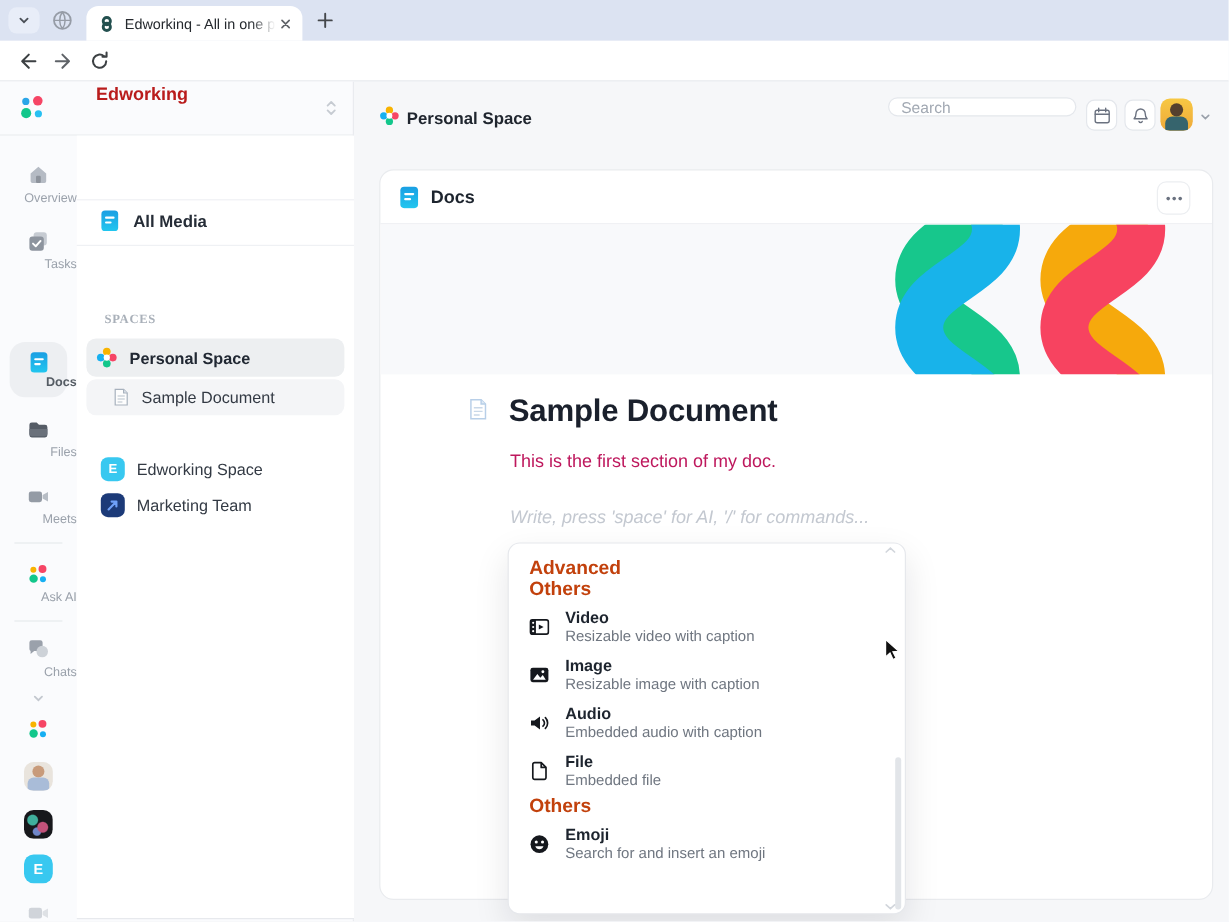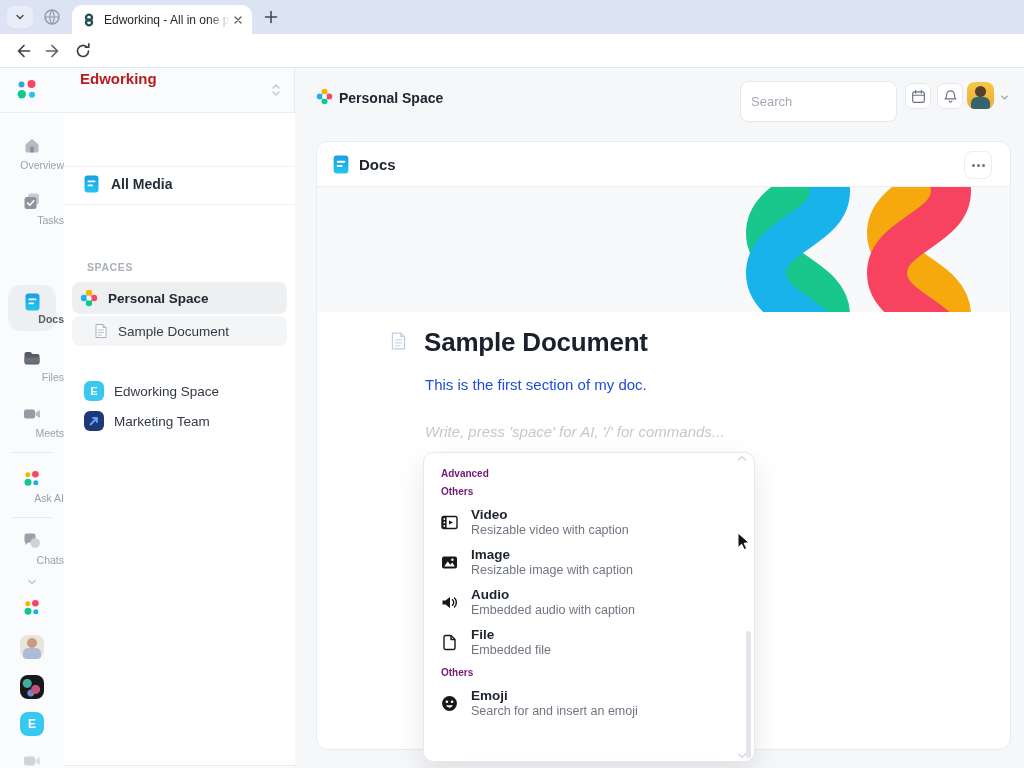--- a/index.html
+++ b/index.html
@@ -33,53 +33,53 @@
   .rail-ic { position:absolute; left:23px; width:18px; height:18px; }
   .rail-lb { position:absolute; left:0; width:64px; text-align:right; font-size:10.5px; color:#9aa1ab; }
   .rail-chip { position:absolute; left:8px; top:172px; width:48px; height:46px; border-radius:13px; background:#edeff2; }
   .rail-div { position:absolute; left:12px; width:40px; height:1px; background:#e7e9ed; }
   .rail-av { position:absolute; left:20px; width:24px; height:24px; border-radius:8px; overflow:hidden; }
 
   .panel { position:absolute; left:64px; top:45px; width:231px; height:653px; background:#fff; border-bottom:1px solid #e7e9ed; }
   .prow { position:absolute; left:0; width:231px; display:flex; align-items:center; }
   .prow-lb { font-size:14px; font-weight:600; color:#262d37; margin-left:12px; }
   .pdiv { position:absolute; left:0; width:231px; height:1px; background:#eff1f4; }
-  .spaces-lb { position:absolute; left:23px; top:148px; font-size:10.5px; font-weight:600; letter-spacing:.6px; color:#a9b0b9; }
+  .spaces-lb { position:absolute; left:23px; top:148px; font-size:10.5px; font-weight:600; letter-spacing:.6px; color:#a9b0b9;font-family:Liberation Serif, serif; }
   .schip { position:absolute; left:8px; width:215px; border-radius:8px; display:flex; align-items:center; }
   .schip-lb { font-size:13.5px; color:#333a44; margin-left:10px; }
   .etile { width:20px; height:20px; border-radius:6px; background:#38c8f0; color:#fff; font-size:11px; font-weight:700; display:flex; align-items:center; justify-content:center; }
   .mtile { width:20px; height:20px; border-radius:6px; background:#1c3a78; display:flex; align-items:center; justify-content:center; }
 
   
   .crumb-star { position:absolute; left:316px; top:20px; }
   .crumb { position:absolute; left:339px; top:22px; font-size:14px; font-weight:600; color:#20262f; }
-  .search { position:absolute; left:740px; top:13px; width:157px; height:41px; background:#fff; border:1px solid #e4e7ec; border-radius:8px; font-size:13px; color:#333; padding:0 10px; font-family:"Liberation Sans",sans-serif; }
+  .search { position:absolute; left:740px; top:13px; width:157px; height:16px; background:#fff; border:1px solid #e4e7ec; border-radius:8px; font-size:13px; color:#333; padding:0 10px; font-family:"Liberation Sans",sans-serif; }
   .search::placeholder { color:#a2a9b3; }
   .hbtn { position:absolute; top:15px; width:26px; height:26px; border:1px solid #e4e7ec; border-radius:7px; background:#fff; display:flex; align-items:center; justify-content:center; }
   .hav { position:absolute; left:967px; top:14px; width:27px; height:27px; border-radius:8px; overflow:hidden; background:linear-gradient(#f7c843,#efa93a); }
   .hav .head { position:absolute; left:8px; top:4px; width:11px; height:11px; border-radius:50%; background:#55402e; }
   .hav .body { position:absolute; left:4px; top:15px; width:19px; height:12px; border-radius:6px 6px 0 0; background:#36646d; }
   .hchev { position:absolute; left:999px; top:24px; }
 
   
   .card { position:absolute; left:316px; top:73px; width:695px; height:609px; background:#fff; border:1px solid #e9ebee; border-radius:12px; }
   .card-h { position:absolute; left:0; top:0; width:100%; height:45px; border-bottom:1px solid #edeef2; display:flex; align-items:center; padding:0 16px; }
   .card-title { font-size:15px; font-weight:700; color:#1d242e; margin-left:10px; }
   .card-menu { position:absolute; right:18px; top:9px; width:28px; height:28px; border:1px solid #eceef1; border-radius:8px; background:#fff; display:flex; align-items:center; justify-content:center; gap:2px; }
   .card-menu i { width:3px; height:3px; border-radius:50%; background:#6b7280; display:block; }
   .banner { position:absolute; left:0; top:45px; width:693px; height:125px; background:#f8f9fb; overflow:hidden; }
   .banner svg { position:absolute; left:421px; top:0; }
   .doc-icon { position:absolute; left:73px; top:189px; }
   .doc-title { position:absolute; left:107px; top:185px; font-size:26px; font-weight:700; letter-spacing:-.2px; color:#1a202c; }
-  .doc-para { position:absolute; left:108px; top:234px; font-size:15px; color:#1d4ed8; }
+  .doc-para { position:absolute; left:108px; top:234px; font-size:15px; color:#be185d; }
   .doc-ph { position:absolute; left:108px; top:281px; font-size:15px; font-style:italic; color:#c3c8d0; }
 
   
   .cmenu { position:absolute; left:423px; top:384px; width:332px; height:310px; background:#fff; border:1px solid #e6e8ec; border-radius:10px; box-shadow:0 12px 28px rgba(20,24,33,.10); z-index:10; overflow:hidden; padding:10px 0 0 17px; }
-  .cm-label { font-size:10px; font-weight:600; color:#701a75; line-height:14px; margin:4px 0 3px; }
+  .cm-label { font-size:16px; font-weight:600; color:#c2410c; line-height:14px; margin:4px 0 3px; }
   .cm-item { height:40px; display:flex; align-items:center; gap:13px; padding-right:26px; }
   .cm-ic { width:17px; height:17px; flex:0 0 17px; }
   .cm-title { font-size:13.5px; font-weight:600; color:#1d242e; line-height:14px; }
   .cm-sub { font-size:12.5px; color:#6f7680; line-height:13px; margin-top:2px; }
   .cm-scroll { position:absolute; right:3px; top:178px; width:5px; height:127px; border-radius:3px; background:#e2e5e9; }
   .cm-chev { position:absolute; right:7px; }
 
   .cursor { position:absolute; left:737px; top:464px; z-index:30; }
 </style>
 </head>

